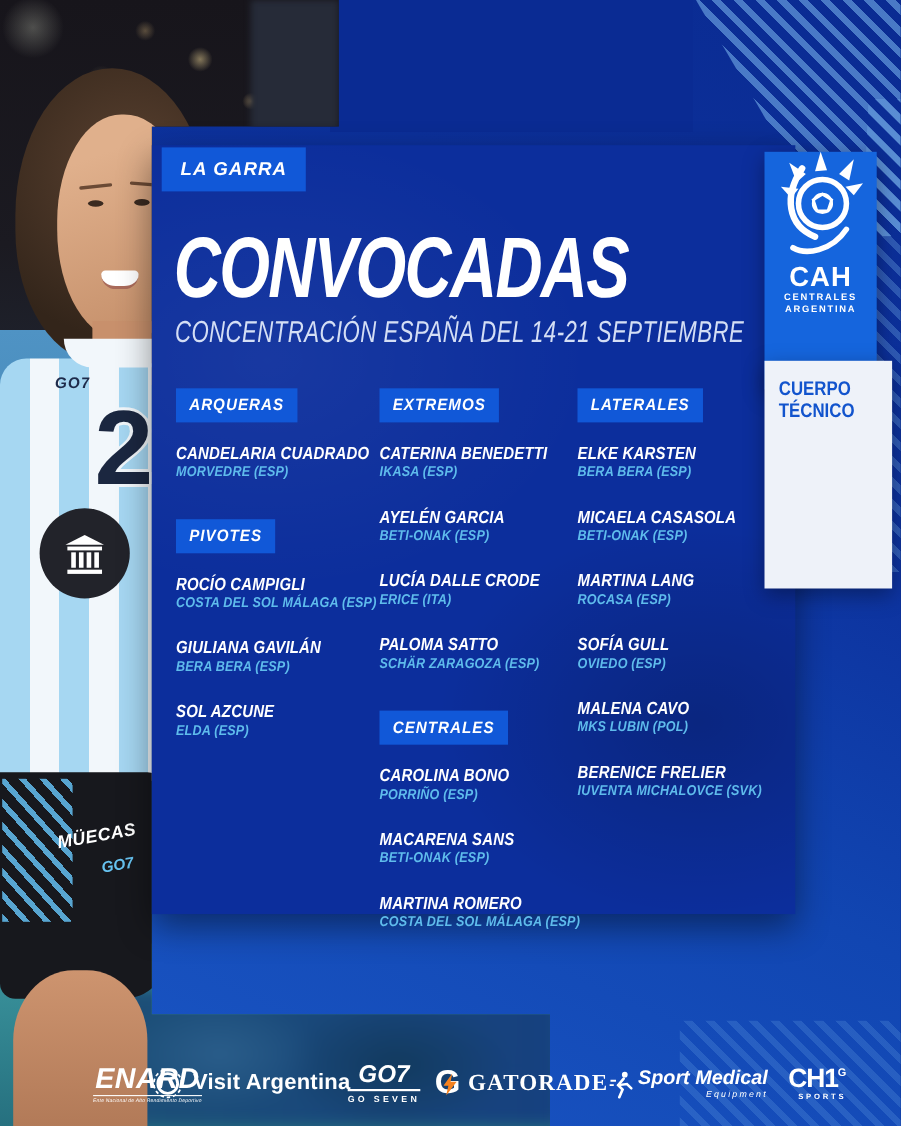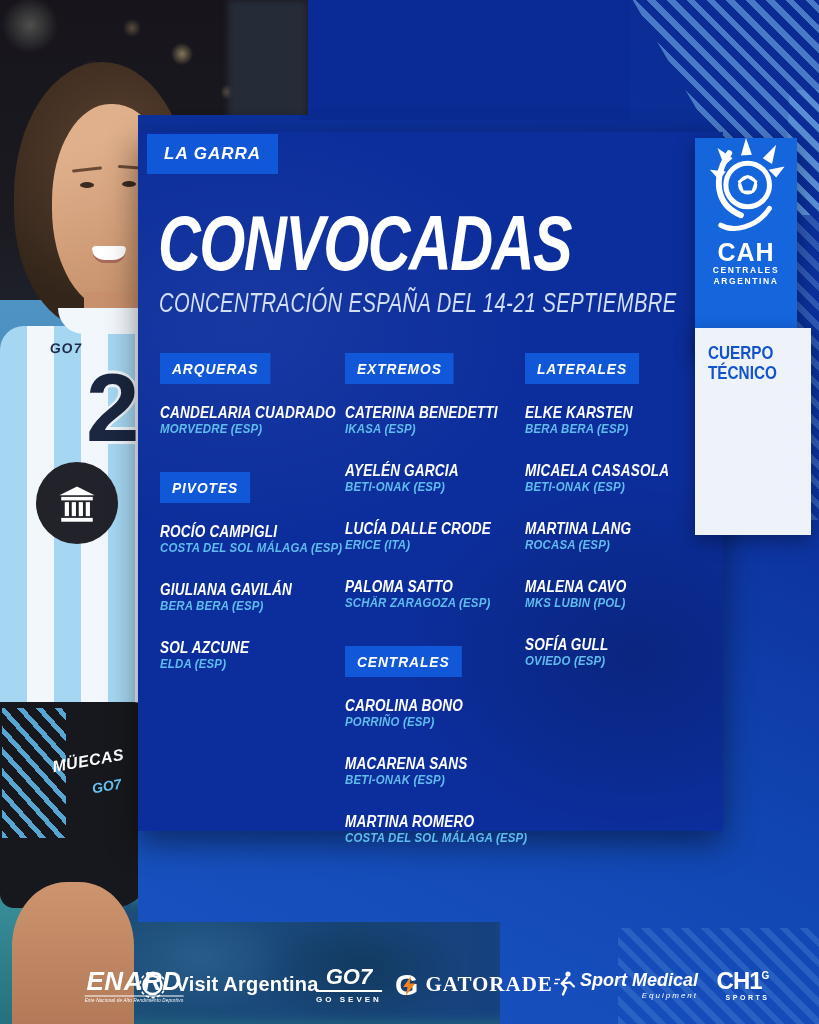--- a/index.html
+++ b/index.html
@@ -115,21 +115,21 @@
   .visit{left:228px;display:flex;align-items:center;gap:8px;}
   .visit .txt{font-size:20px;font-weight:bold;letter-spacing:.2px;}
   .go7{left:349px;}
   .go7 .big{font-size:22px;font-weight:bold;font-style:italic;line-height:1;}
   .go7 .bar{height:2px;background:#fff;margin:2px 0 3px;}
   .go7 .sub{font-size:8px;font-weight:bold;letter-spacing:3px;}
   .gatorade{left:474px;display:flex;align-items:center;gap:7px;}
   .gatorade .g{position:relative;font-size:30px;font-weight:bold;line-height:1;}
   .gatorade .bolt{position:absolute;left:8px;top:6px;}
   .gatorade .word{font-size:21px;font-weight:bold;letter-spacing:1px;font-family:"Liberation Serif",serif;}
-  .sportmed{left:626px;display:flex;align-items:flex-start;gap:4px;}
+  .sportmed{left:626px;display:flex;align-items:flex-end;gap:4px;}
   .sportmed .n{font-size:18px;font-weight:bold;font-style:italic;line-height:1;}
   .sportmed .e{font-size:8px;font-style:italic;letter-spacing:2px;text-align:right;margin-top:2px;}
   .ch1{left:743px;}
   .ch1 .row{display:flex;align-items:flex-start;line-height:1;}
   .ch1 .chn{font-size:24px;font-weight:bold;letter-spacing:-1px;}
   .ch1 .mini{font-size:10px;font-weight:bold;margin-top:2px;}
   .ch1 .sub{font-size:7px;font-weight:bold;letter-spacing:2.5px;text-align:right;margin-top:1px;}
 </style>
 </head>
 <body>
@@ -220,25 +220,28 @@
     <div class="abs col c3"><div class="pos-badge">LATERALES</div><div class="player">
           <div class="p-name">ELKE KARSTEN</div>
           <div class="p-club">BERA BERA (ESP)</div>
         </div><div class="player">
           <div class="p-name">MICAELA CASASOLA</div>
           <div class="p-club">BETI-ONAK (ESP)</div>
         </div><div class="player">
           <div class="p-name">MARTINA LANG</div>
           <div class="p-club">ROCASA (ESP)</div>
         </div><div class="player">
+          <div class="p-name">SOFÍA GULL</div>
+          <div class="p-club">OVIEDO (ESP)</div>
+        </div><div class="player">
           <div class="p-name">MALENA CAVO</div>
           <div class="p-club">MKS LUBIN (POL)</div>
         </div><div class="player">
-          <div class="p-name">SOFÍA GULL</div>
-          <div class="p-club">OVIEDO (ESP)</div>
+          <div class="p-name">BERENICE FRELIER</div>
+          <div class="p-club">IUVENTA MICHALOVCE (SVK)</div>
         </div></div>
   </div>
 
   <div class="abs cah-card">
     <svg width="84" height="104" viewBox="0 0 100 124">
       <polygon points="50,0 57,20 44,21" fill="#fff"></polygon>
       <polygon points="16,12 34,24 24,33" fill="#fff"></polygon>
       <polygon points="86,8 70,24 81,31" fill="#fff"></polygon>
       <polygon points="7,38 26,40 18,50" fill="#fff"></polygon>
       <polygon points="96,34 77,38 86,47" fill="#fff"></polygon>

